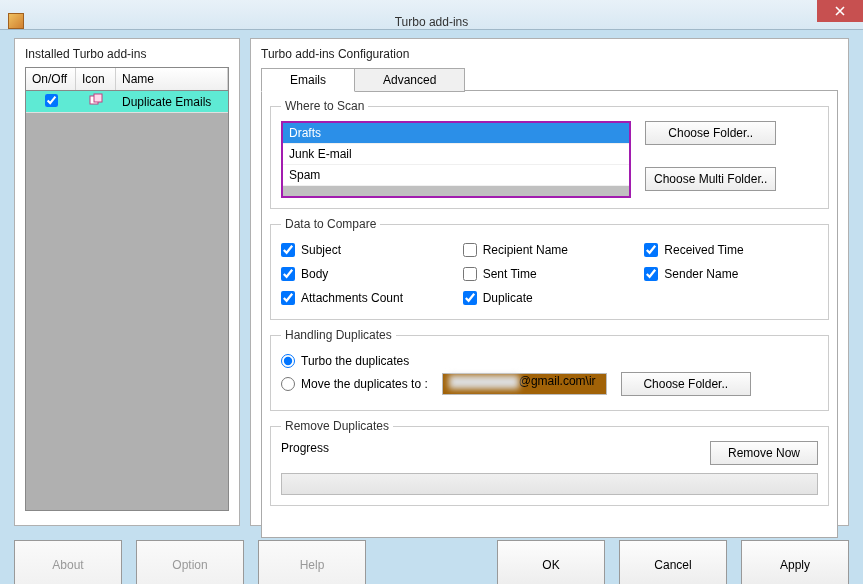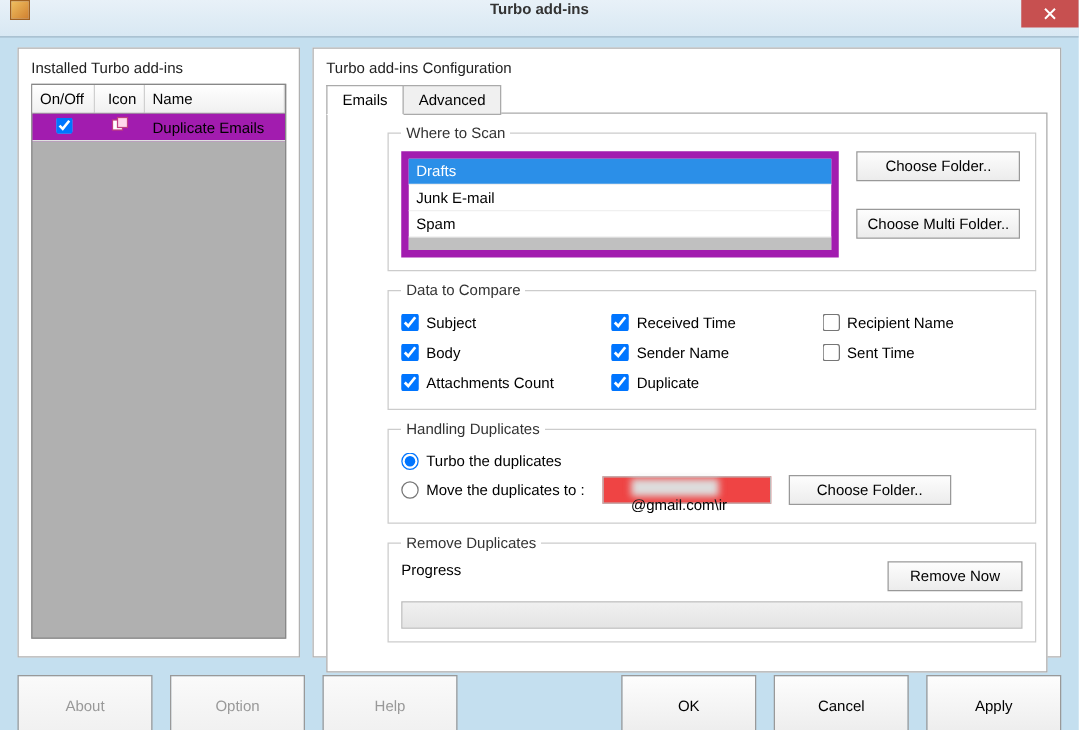--- a/index.html
+++ b/index.html
@@ -1,58 +1,58 @@
 <!DOCTYPE html>
 <html><head>
 <meta charset="utf-8">
 <style>
 * { box-sizing: border-box; margin: 0; padding: 0; font-family: "Segoe UI", Tahoma, sans-serif; font-size: 12px; }
 body { background: #c4dfef; width: 863px; height: 584px; overflow: hidden; }
-.titlebar { height: 30px; background: linear-gradient(#e8f1f8, #d8e8f3); border-bottom: 1px solid #a0b8c8; display: flex; align-items: flex-start; position: relative; font-weight: bold; }
+.titlebar { height: 30px; background: linear-gradient(#e8f1f8, #d8e8f3); border-bottom: 1px solid #a0b8c8; display: flex; align-items: flex-end; position: relative; }
 .titlebar-icon { width: 16px; height: 16px; margin-left: 8px; background: linear-gradient(135deg,#f0c060,#d08030); border: 1px solid #a06020; }
 .titlebar-title { position: absolute; left: 50%; transform: translateX(-50%); color: #333; }
 .close-btn { position: absolute; right: 0; top: 0; width: 46px; height: 22px; background: #c75050; color: #fff; text-align: center; line-height: 20px; font-size: 14px; cursor: pointer; }
 .content { padding: 8px 14px; display: flex; gap: 10px; height: 504px; }
 .panel { background: #fff; border: 1px solid #b0b0b0; padding: 8px 10px 10px 10px; }
 .left-panel { width: 226px; }
 .right-panel { flex: 1; }
 .panel-title { margin-bottom: 6px; color: #222; }
 .addins-grid { border: 1px solid #888; background: #b0b0b0; height: 444px; }
 .grid-header { display: flex; background: #fff; border-bottom: 1px solid #888; }
 .grid-header > div { padding: 4px 6px; border-right: 1px solid #d0d0d0; background: linear-gradient(#fff,#f0f0f0); }
 .gh-onoff { width: 50px; }
-.gh-icon { width: 40px; text-align: right; }
+.gh-icon { width: 40px; }
 .gh-name { flex: 1; }
-.grid-row { display: flex; background: #a21caf; border-bottom: 1px solid #e0e0e0; align-items: center; height: 22px; }
+.grid-row { display: flex; background: #5eead4; border-bottom: 1px solid #e0e0e0; align-items: center; height: 22px; }
 .grid-row > div { padding: 2px 6px; }
 .gr-onoff { width: 50px; text-align: center; }
 .gr-icon { width: 40px; text-align: center; }
 .gr-name { flex: 1; }
 .addin-icon { display:inline-block; width: 14px; height: 14px; position: relative; }
 .addin-icon svg { display:block; }
 .tabs { display: flex; margin-bottom: -1px; }
-.tab { padding: 4px 12px; border: 1px solid #aaa; background: #f0f0f0; cursor: pointer; position: relative; top: 1px; }
+.tab { padding: 4px 28px; border: 1px solid #aaa; background: #f0f0f0; cursor: pointer; position: relative; top: 1px; }
 .tab.active { background: #fff; border-bottom: 1px solid #fff; z-index: 2; }
 .tab + .tab { margin-left: -1px; }
 .tab-body { border: 1px solid #aaa; background: #fff; padding: 8px; height: 448px; }
-fieldset { border: 1px solid #ccc; padding: 8px 10px 10px 10px; margin-bottom: 8px; position: relative; margin-left: 40px; }
+fieldset { border: 1px solid #ccc; padding: 8px 10px 10px 10px; margin-bottom: 8px; position: relative; }
 legend { padding: 0 4px; color: #333; }
 .scan-wrap { display: flex; gap: 14px; align-items: flex-start; }
-.folder-list { width: 350px; border: 6px solid #a21caf; background: #fff; }
+.folder-list { width: 350px; border: 2px solid #a21caf; background: #fff; }
 .folder-list .item { padding: 3px 6px; border-bottom: 1px solid #f0f0f0; cursor: pointer; }
 .folder-list .item.selected { background: #2b8fe8; color: #fff; }
 .folder-list .spacer { height: 10px; background: #c0c0c0; }
 .btn { background: linear-gradient(#fdfdfd,#ececec); border: 1px solid #999; padding: 4px 8px; min-width: 130px; text-align: center; cursor: pointer; }
 .side-btns { display: flex; flex-direction: column; gap: 22px; }
 .compare-grid { display: grid; grid-template-columns: 1fr 1fr 1fr; row-gap: 10px; column-gap: 8px; padding: 4px 0; }
 .check { display: flex; align-items: flex-end; gap: 6px; }
 .check input { width: 14px; height: 14px; }
 .radio-row { display: flex; align-items: center; gap: 6px; margin: 4px 0; }
 .radio-row input[type=radio] { width: 14px; height: 14px; }
-.move-input { width: 135px; height: 22px; border: 1px solid #bbb; padding: 0 22px; background: #ef4444; margin: 0 8px; }
+.move-input { width: 165px; height: 22px; border: 1px solid #bbb; padding: 0 6px; background: #a16207; margin: 0 8px; }
 .remove-wrap { display: flex; justify-content: space-between; align-items: flex-start; }
 .progress-bar { margin-top: 8px; height: 22px; border: 1px solid #bbb; background: linear-gradient(#f0f0f0,#e4e4e4); }
 .bottom-bar { padding: 6px 14px 10px 14px; display: flex; gap: 14px; }
 .bottom-bar .btn { min-width: 108px; padding: 17px 8px; }
 .bottom-bar .spacer-flex { flex: 1; }
 .btn.disabled { color: #999; background: linear-gradient(#fafafa,#f0f0f0); cursor: default; }
 .blur { filter: blur(3px); background: #ddd; color: #ddd; display:inline-block; width:70px; height:14px; vertical-align:middle; }
 label { cursor: pointer; }
 </style>
 </head>
@@ -117,38 +117,38 @@
       </fieldset>
 
       <fieldset>
         <legend>Data to Compare</legend>
         <div class="compare-grid">
           <label class="check">
               <input type="checkbox" id="c-subject" checked="" style="">
               <span>Subject</span>
             </label>
           <label class="check">
+              <input type="checkbox" id="c-recipient" style="">
+              <span>Recipient Name</span>
+            </label>
+          <label class="check">
               <input type="checkbox" id="c-received" checked="" style="">
               <span>Received Time</span>
-            </label>
-          <label class="check">
-              <input type="checkbox" id="c-recipient" style="">
-              <span>Recipient Name</span>
             </label>
           <label class="check">
               <input type="checkbox" id="c-body" checked="" style="">
               <span>Body</span>
             </label>
           <label class="check">
+              <input type="checkbox" id="c-sent" style="">
+              <span>Sent Time</span>
+            </label>
+          <label class="check">
               <input type="checkbox" id="c-sender" checked="" style="">
               <span>Sender Name</span>
-            </label>
-          <label class="check">
-              <input type="checkbox" id="c-sent" style="">
-              <span>Sent Time</span>
             </label>
           <label class="check">
               <input type="checkbox" id="c-attachments" checked="" style="">
               <span>Attachments Count</span>
             </label>
           <label class="check">
               <input type="checkbox" id="c-importance" checked="" style="">
               <span>Duplicate</span>
             </label>
         </div>

